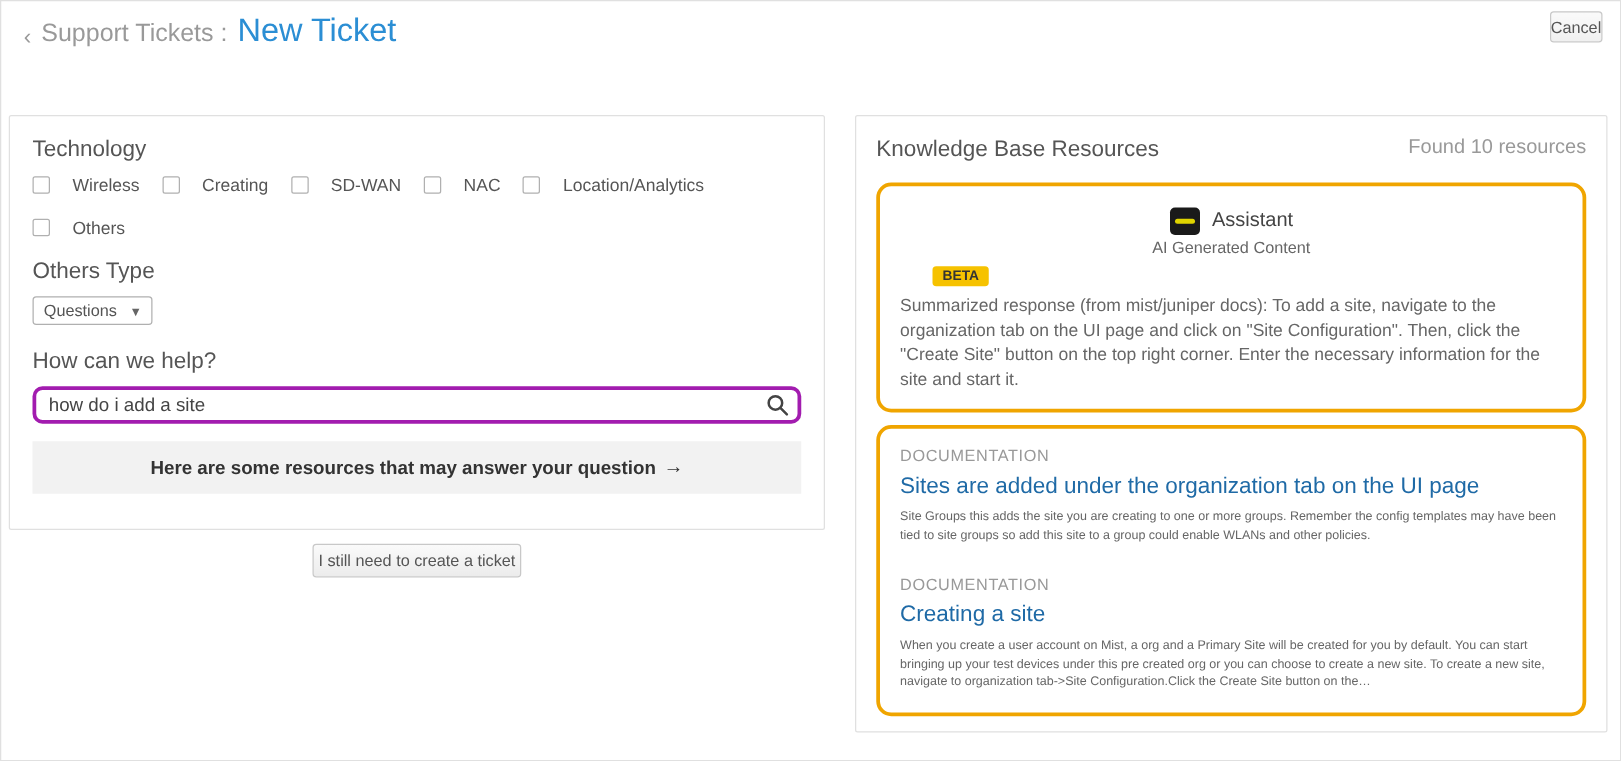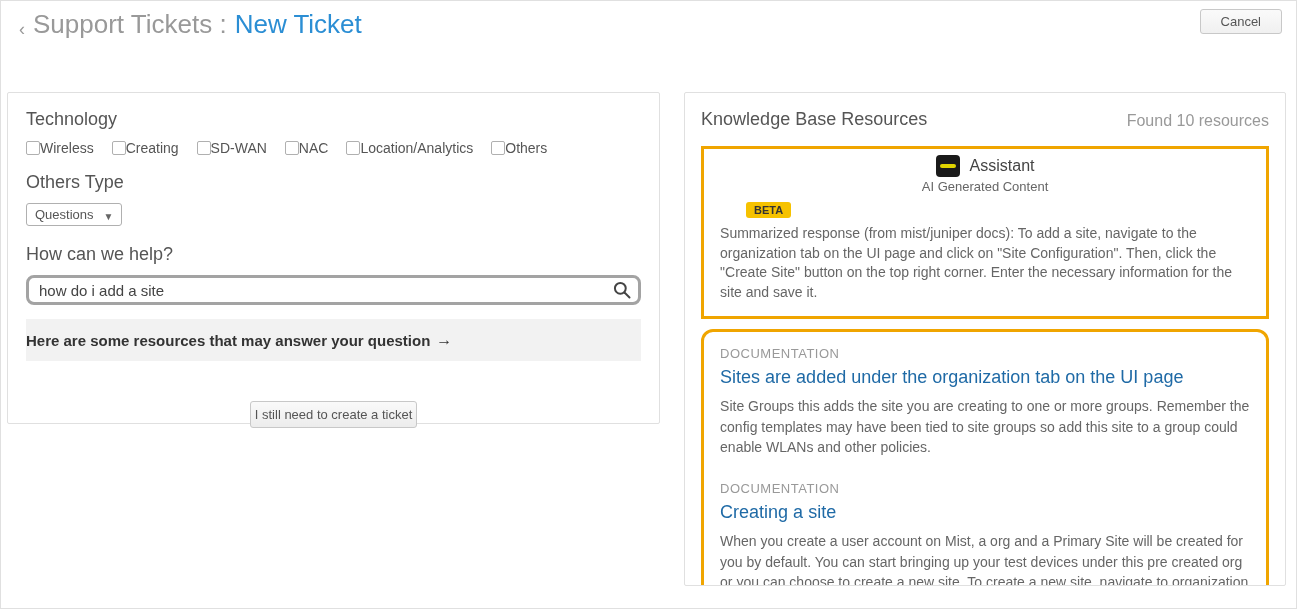--- a/index.html
+++ b/index.html
@@ -33,31 +33,31 @@
   .back-chevron {
     color: #999;
     font-size: 18px;
     line-height: 30px;
     cursor: pointer;
     position: relative;
     top: 2px;
   }
   .bc-parent {
     color: #999;
-    font-size: 26px;
+    font-size: 20px;
   }
   .bc-current {
     color: #2b8ed4;
     font-size: 26px;
   }
   .cancel-btn {
     background: linear-gradient(#fafafa, #f0f0f0);
     border: 1px solid #c8c8c8;
     border-radius: 3px;
-    padding: 4px 20px;
+    padding: 4px 0;
     font-size: 13px;
     color: #555;
     cursor: pointer;
   }
   .body {
     display: flex;
     gap: 24px;
     padding: 50px 10px 10px 6px;
     flex: 1;
     overflow: hidden;
@@ -77,21 +77,21 @@
   }
   .tech-row {
     display: flex;
     flex-wrap: wrap;
     gap: 18px;
     margin-bottom: 16px;
   }
   .chk {
     display: flex;
     align-items: center;
-    gap: 0;
+    gap: 18px;
     cursor: pointer;
     color: #555;
     font-size: 14px;
   }
   .chk .box {
     width: 14px;
     height: 14px;
     border: 1px solid #b0b0b0;
     border-radius: 2px;
     display: inline-block;
@@ -106,21 +106,21 @@
     color: #555;
     cursor: pointer;
     gap: 10px;
     margin-bottom: 18px;
   }
   .caret-down {
     font-size: 10px;
     color: #666;
   }
   .search-wrap {
-    border: 3px solid #a3a3a3;
+    border: 3px solid #a21caf;
     border-radius: 8px;
     padding: 2px 6px 2px 8px;
     display: flex;
     align-items: center;
     margin-bottom: 14px;
   }
   .search-input {
     flex: 1;
     border: none;
     outline: none;
@@ -135,21 +135,21 @@
   }
   .resources-banner {
     background: #f2f2f2;
     text-align: center;
     padding: 12px 0;
     font-size: 15px;
     font-weight: 600;
     color: #333;
     display: flex;
     align-items: center;
-    justify-content: flex-start;
+    justify-content: center;
     gap: 6px;
     cursor: pointer;
   }
   .arrow-right {
     font-size: 16px;
   }
   .still-need-wrap {
     text-align: center;
     margin-top: 40px;
   }
@@ -167,35 +167,35 @@
     border: 1px solid #e0e0e0;
     background: #fff;
     border-radius: 2px;
     padding: 16px 16px;
     overflow: hidden;
     height: 494px;
   }
   .kb-header {
     display: flex;
     justify-content: space-between;
-    align-items: flex-end;
+    align-items: flex-start;
     margin-bottom: 16px;
   }
   .kb-title {
     font-size: 18px;
     color: #555;
   }
   .kb-count {
     color: #999;
     font-size: 16px;
   }
   .assist-card {
     border: 3px solid #f0a500;
-    border-radius: 0;
-    padding: 6px 16px 14px 16px;
+    border-radius: 12px;
+    padding: 17px 16px 14px 16px;
     margin-bottom: 10px;
   }
   .assist-top {
     text-align: center;
   }
   .assist-title-row {
     display: flex;
     align-items: center;
     justify-content: center;
     gap: 10px;
@@ -260,21 +260,21 @@
     margin-bottom: 6px;
   }
   .doc-title {
     color: #1f6aa6;
     font-size: 18px;
     margin-bottom: 8px;
     cursor: pointer;
   }
   .doc-text {
     color: #666;
-    font-size: 14px;
+    font-size: 10px;
     line-height: 1.45;
   }
 </style>
 </head>
 <body>
 
 <div class="app">
 
   <div class="header">
     <div class="breadcrumb">
@@ -354,21 +354,21 @@
 
       <div class="assist-card">
         <div class="assist-top">
           <div class="assist-title-row">
             <span class="bot-icon"></span>
             <span class="assist-title">Assistant</span>
           </div>
           <div class="assist-sub">AI Generated Content</div>
         </div>
         <span class="beta">BETA</span>
-        <div class="assist-body">Summarized response (from mist/juniper docs): To add a site, navigate to the organization tab on the UI page and click on "Site Configuration". Then, click the "Create Site" button on the top right corner. Enter the necessary information for the site and save it.</div>
+        <div class="assist-body">Summarized response (from mist/juniper docs): To add a site, navigate to the organization tab on the UI page and click on "Site Configuration". Then, click the "Create Site" button on the top right corner. Enter the necessary information for the site and start it.</div>
       </div>
 
       <div class="doc-card">
         <div class="doc-item">
           <div class="doc-badge">DOCUMENTATION</div>
           <div class="doc-title">Sites are added under the organization tab on the UI page</div>
           <div class="doc-text">Site Groups this adds the site you are creating to one or more groups. Remember the config templates may have been tied to site groups so add this site to a group could enable WLANs and other policies.</div>
         </div>
         <div class="doc-item">
           <div class="doc-badge">DOCUMENTATION</div>

